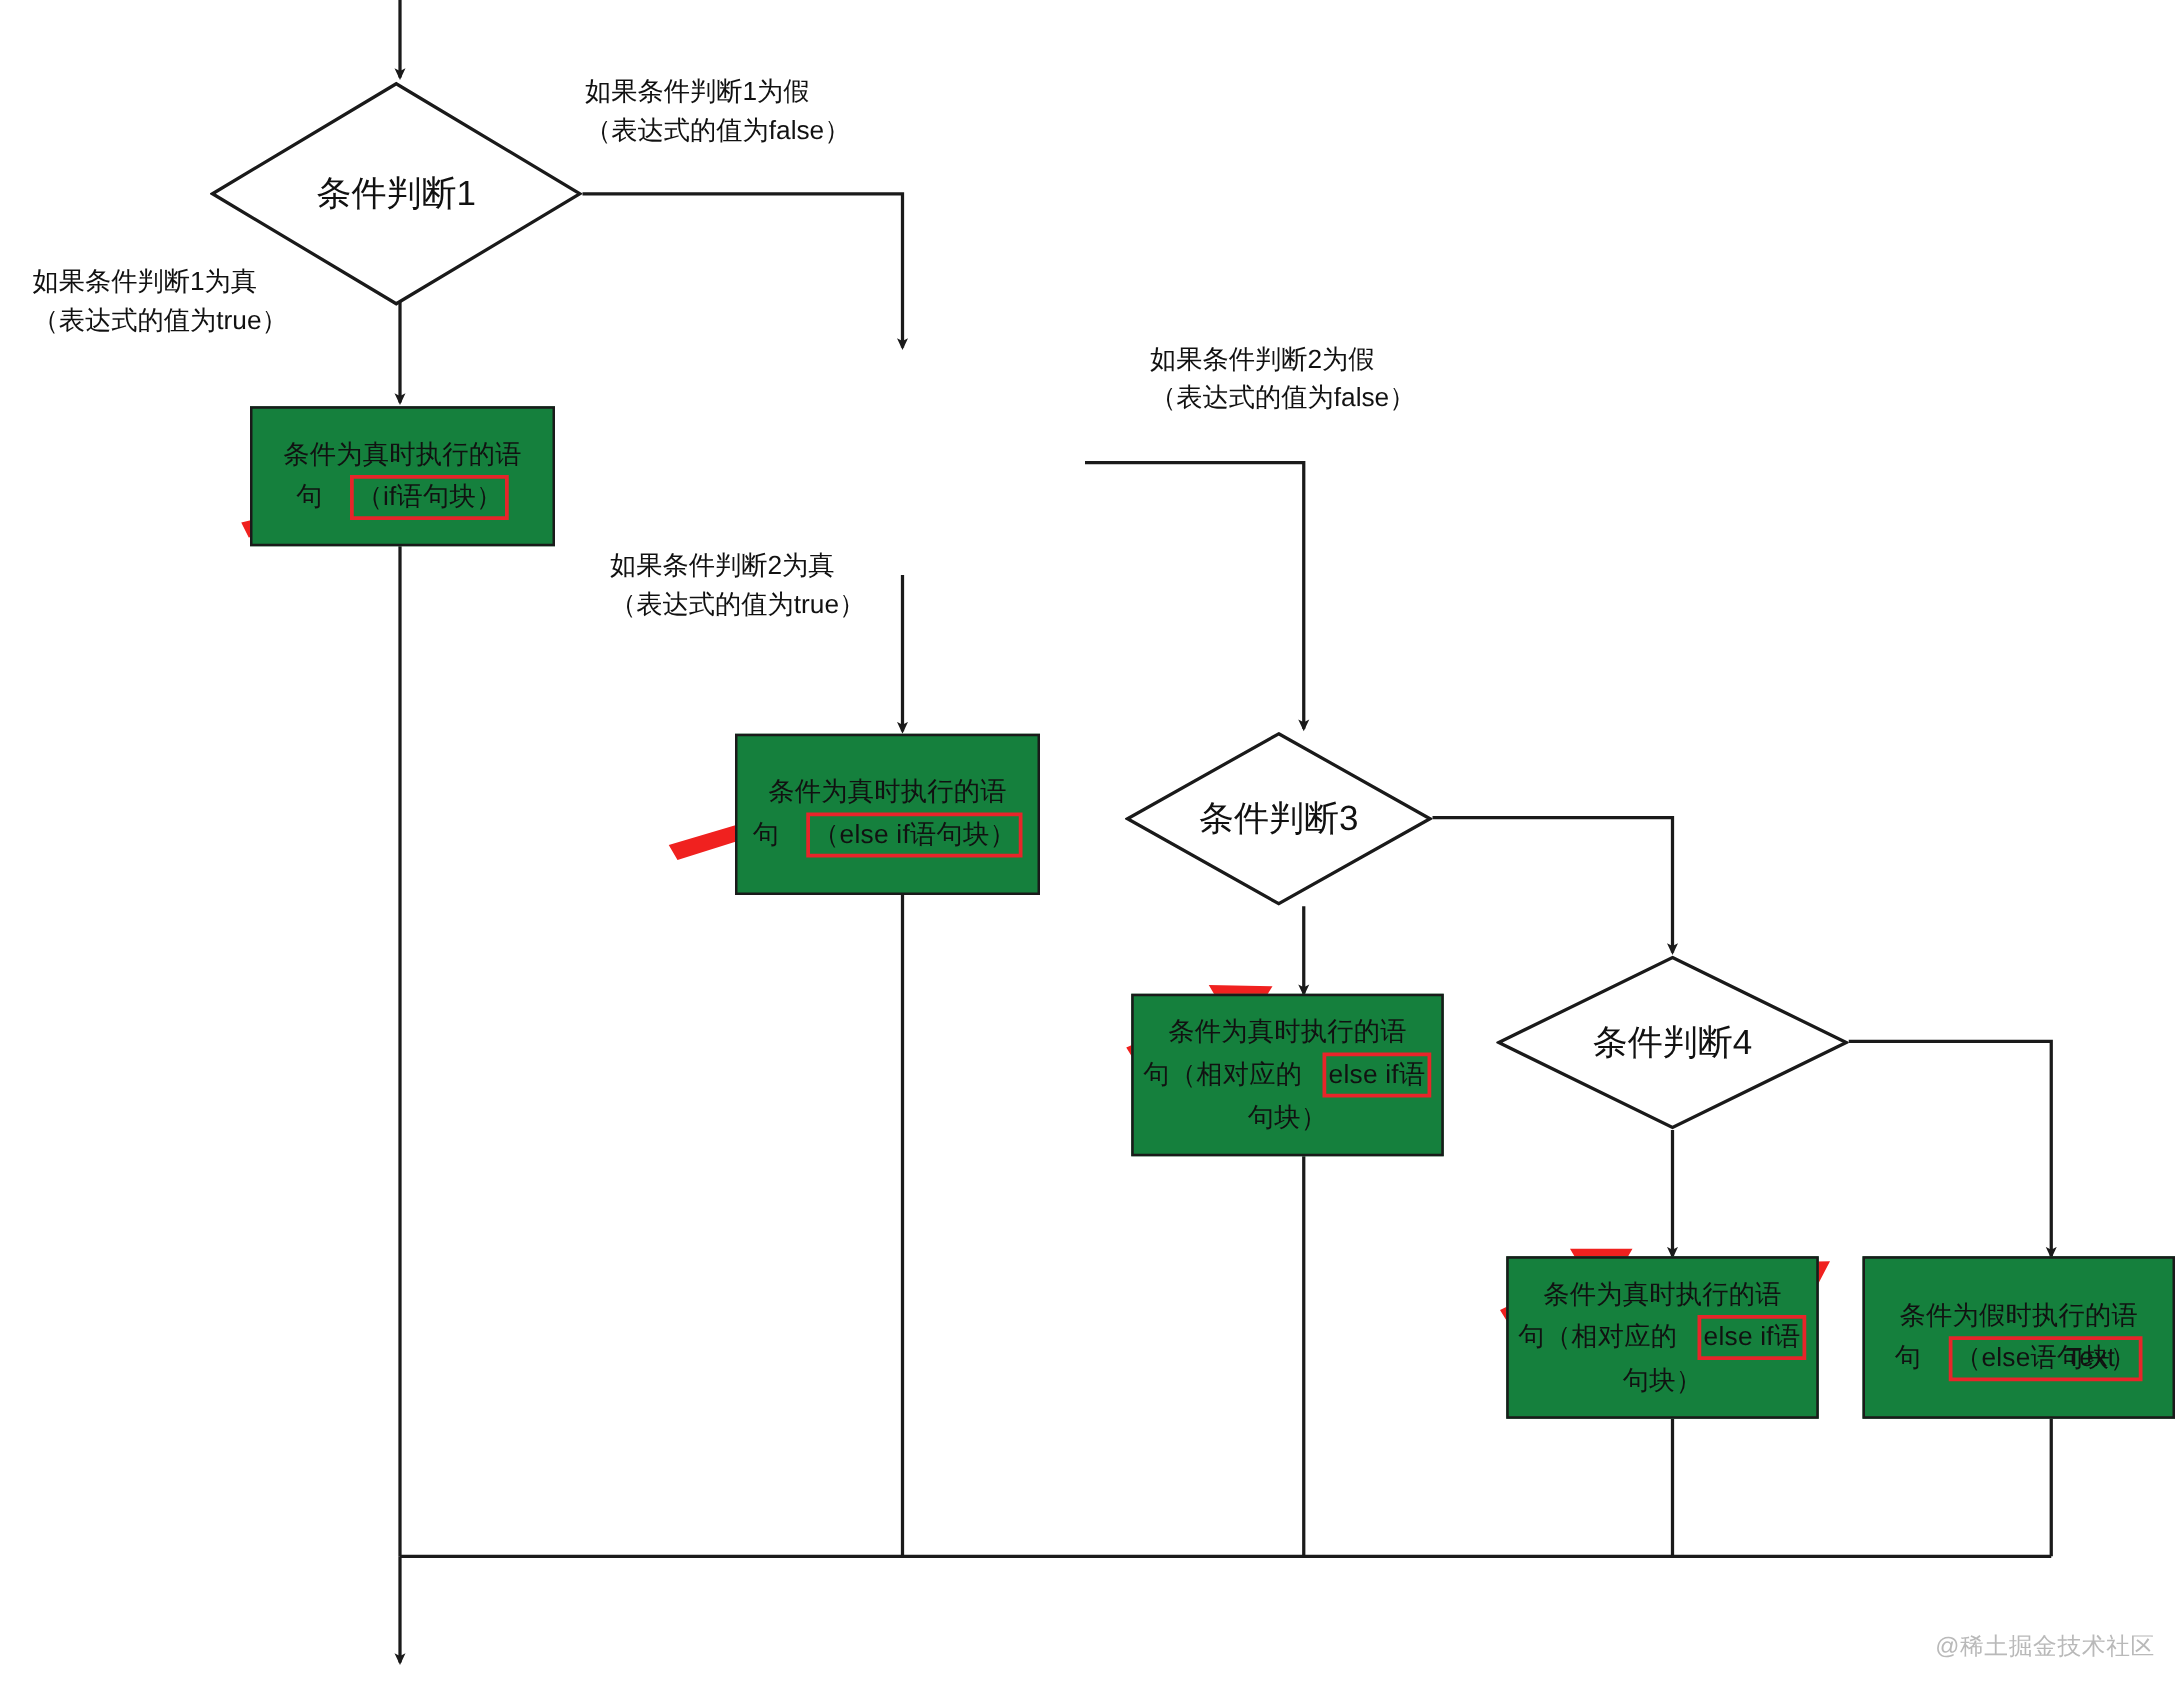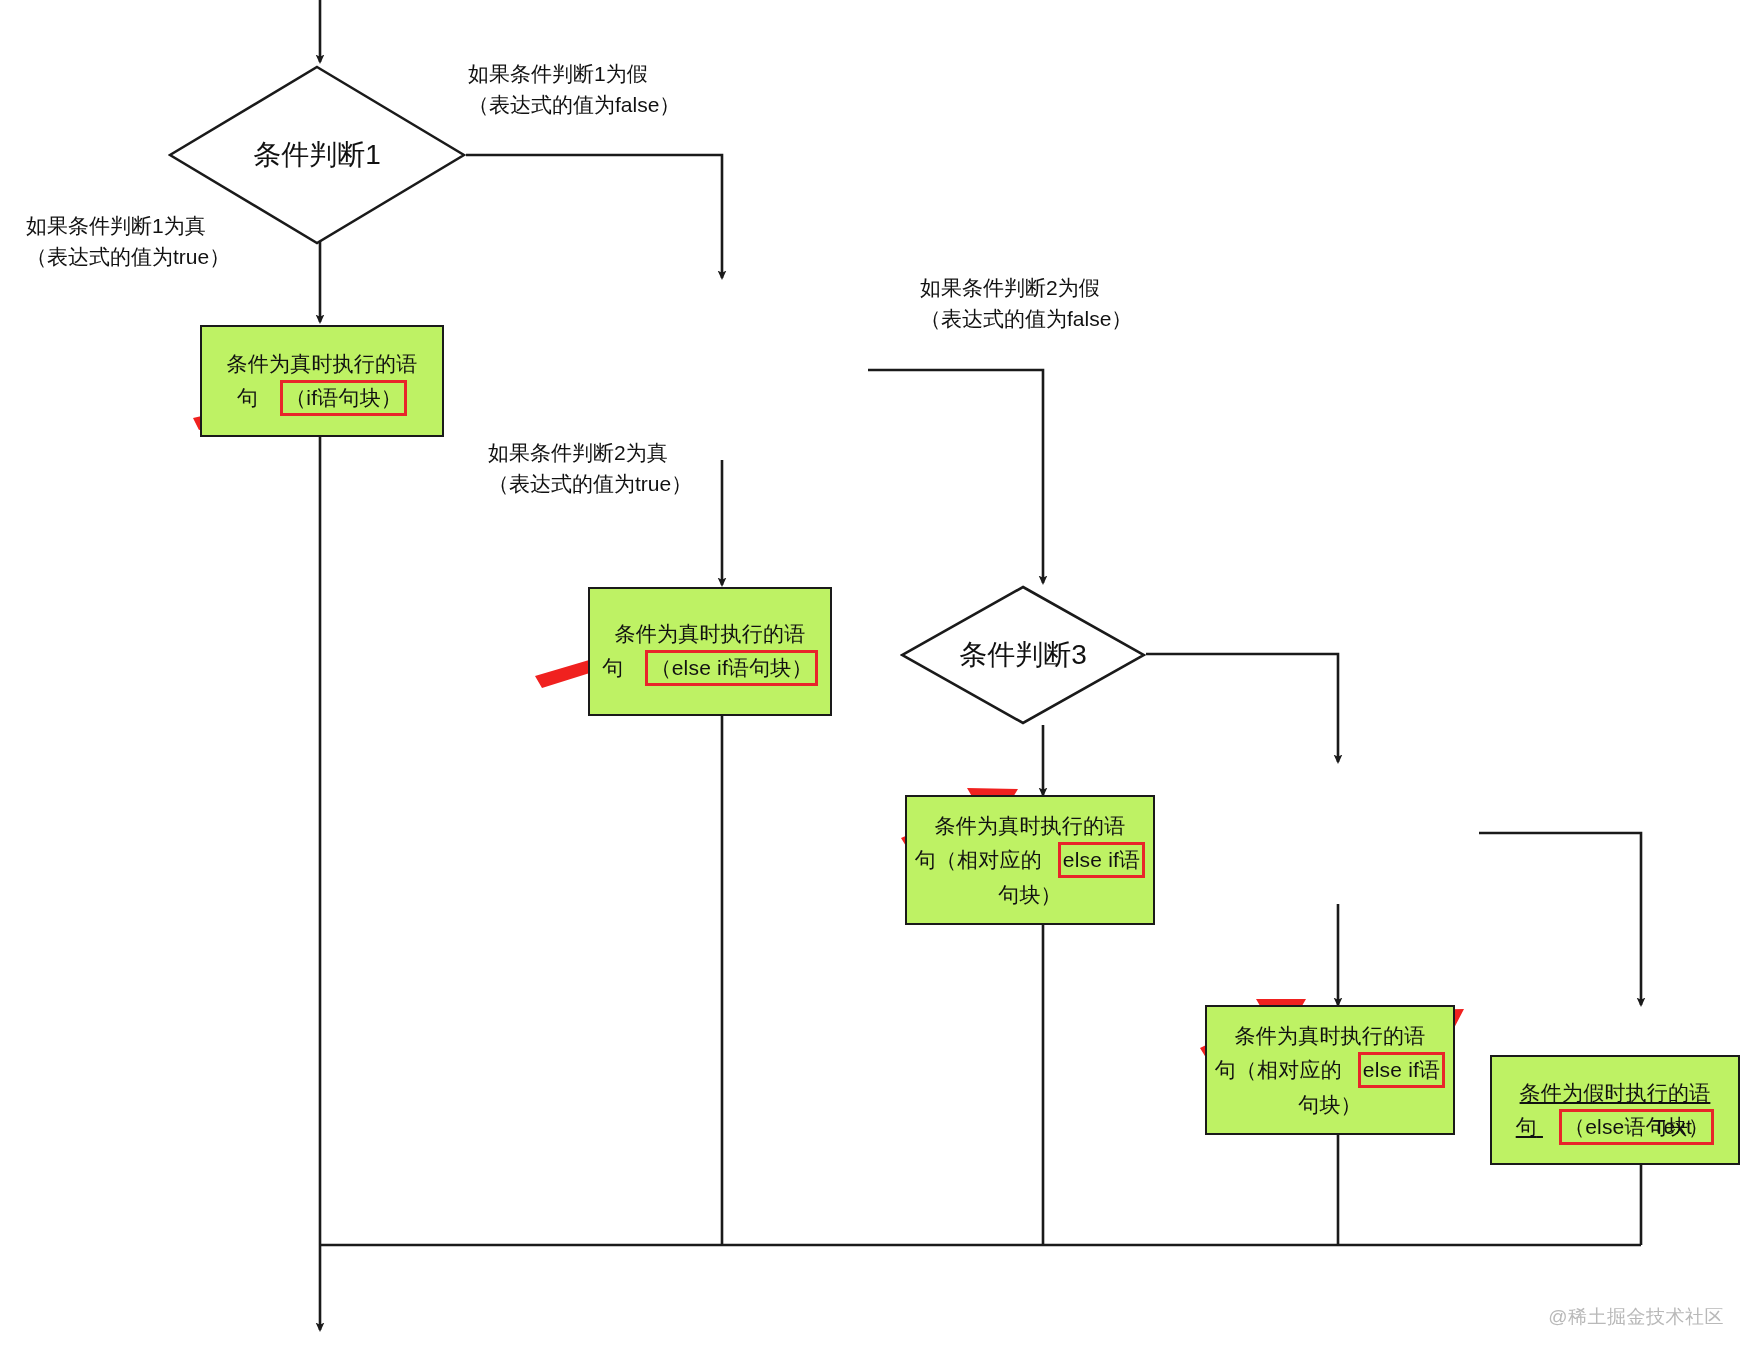--- a/index.html
+++ b/index.html
@@ -8,21 +8,21 @@
     position:relative;
     width:1746px;height:1348px;
     background:#ffffff;
     overflow:hidden;
   }
   svg.edges{position:absolute;left:0;top:0;width:1746px;height:1348px;}
   .node{
     position:absolute;
     box-sizing:border-box;
     border:2px solid #1a1a1a;
-    background:#bef264;
+    background:#15803d;
     display:flex;align-items:center;justify-content:center;
     text-align:center;
     color:#111;
     font-size:21px;
     line-height:33px;
     letter-spacing:0.2px;
   }
   .node .inner{padding:0 6px;}
   .diamond{
     position:absolute;
@@ -135,20 +135,26 @@
   </div>
 
 
   <div class="diamond" style="left:900px;top:585px;width:246px;height:140px;">
     <svg class="shape" viewBox="0 0 246 140" preserveAspectRatio="none">
       <polygon points="123,2 244,70 123,138 2,70" fill="#ffffff" stroke="#1a1a1a" stroke-width="2.6"></polygon>
     </svg>
     <span class="dlabel">条件判断3</span>
   </div>
 
+  <div class="diamond" style="left:1197px;top:764px;width:282px;height:140px;">
+    <svg class="shape" viewBox="0 0 282 140" preserveAspectRatio="none">
+      <polygon points="141,2 280,70 141,138 2,70" fill="#ffffff" stroke="#1a1a1a" stroke-width="2.6"></polygon>
+    </svg>
+    <span class="dlabel">条件判断4</span>
+  </div>
 
   <div class="node" style="left:200px;top:325px;width:244px;height:112px;">
     <div class="inner">
       <div>条件为真时执行的语</div>
       <div>
         <span>句</span>
         <span class="hl">（if语句块）</span>
       </div>
     </div>
   </div>
@@ -176,21 +182,21 @@
   <div class="node" style="left:1205px;top:1005px;width:250px;height:130px;">
     <div class="inner">
       <div>条件为真时执行的语</div>
       <div>
         <span>句（相对应的</span><span class="hl">else if语</span>
       </div>
       <div>句块）</div>
     </div>
   </div>
 
-  <div class="node" style="left:1490px;top:1055px;width:250px;height:110px;text-decoration:underline;">
+  <div class="node" style="left:1490px;top:1005px;width:250px;height:130px;">
     <div class="inner">
       <div>条件为假时执行的语</div>
       <div style="position:relative;">
         <span>句</span>
         <span class="hl">（else语句块）</span>
         <span class="overlay-text" style="left:137px;top:1px;">Text</span>
       </div>
     </div>
   </div>
 

